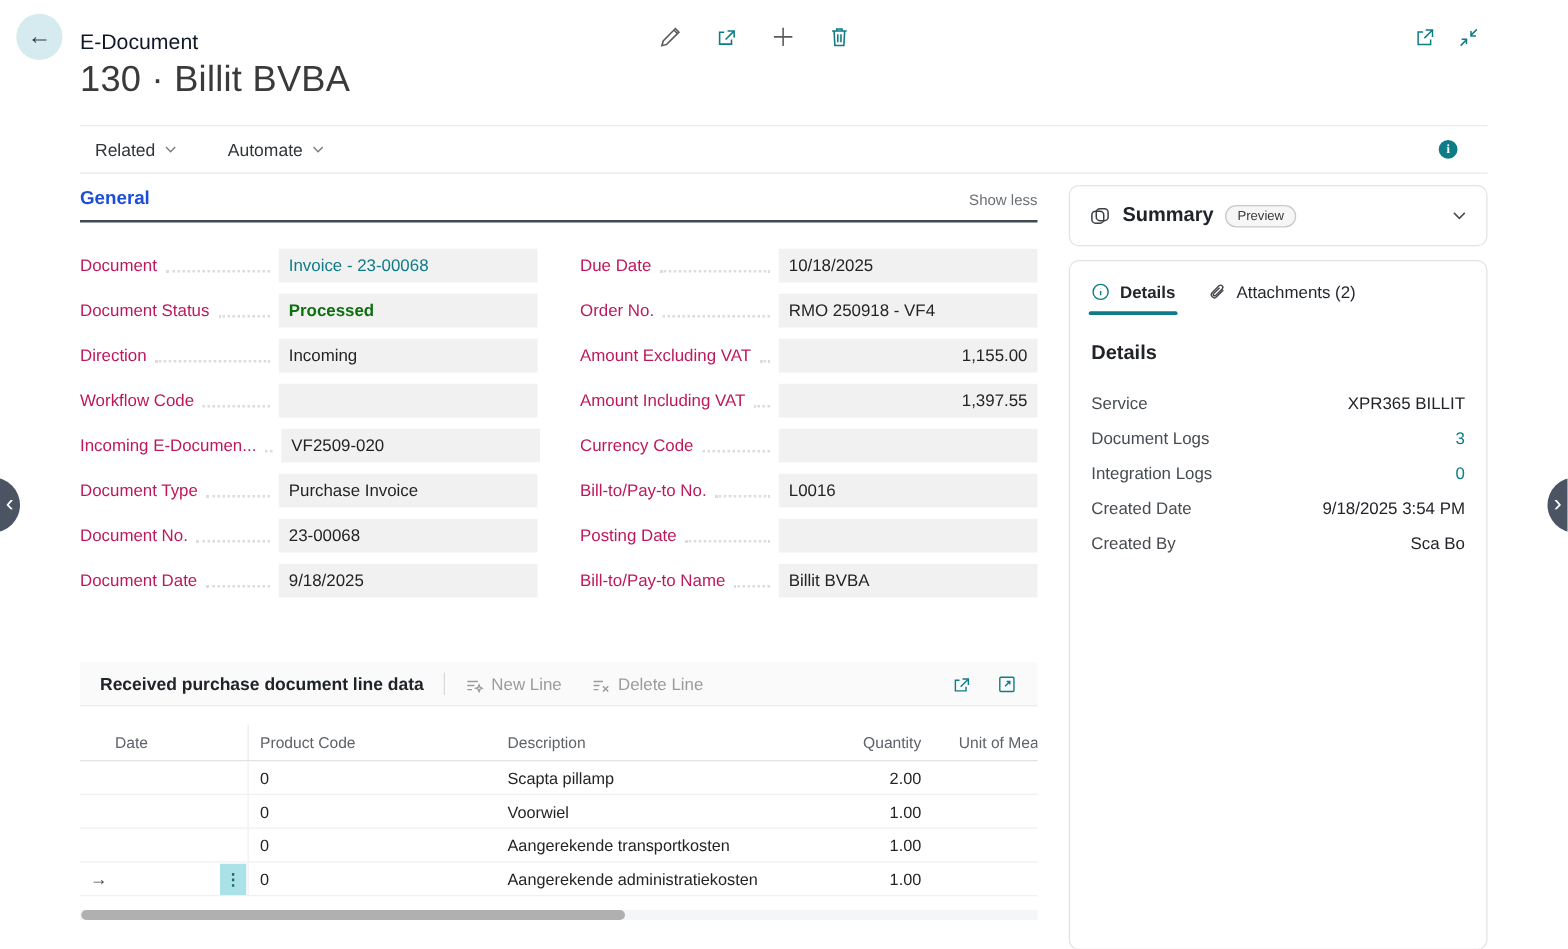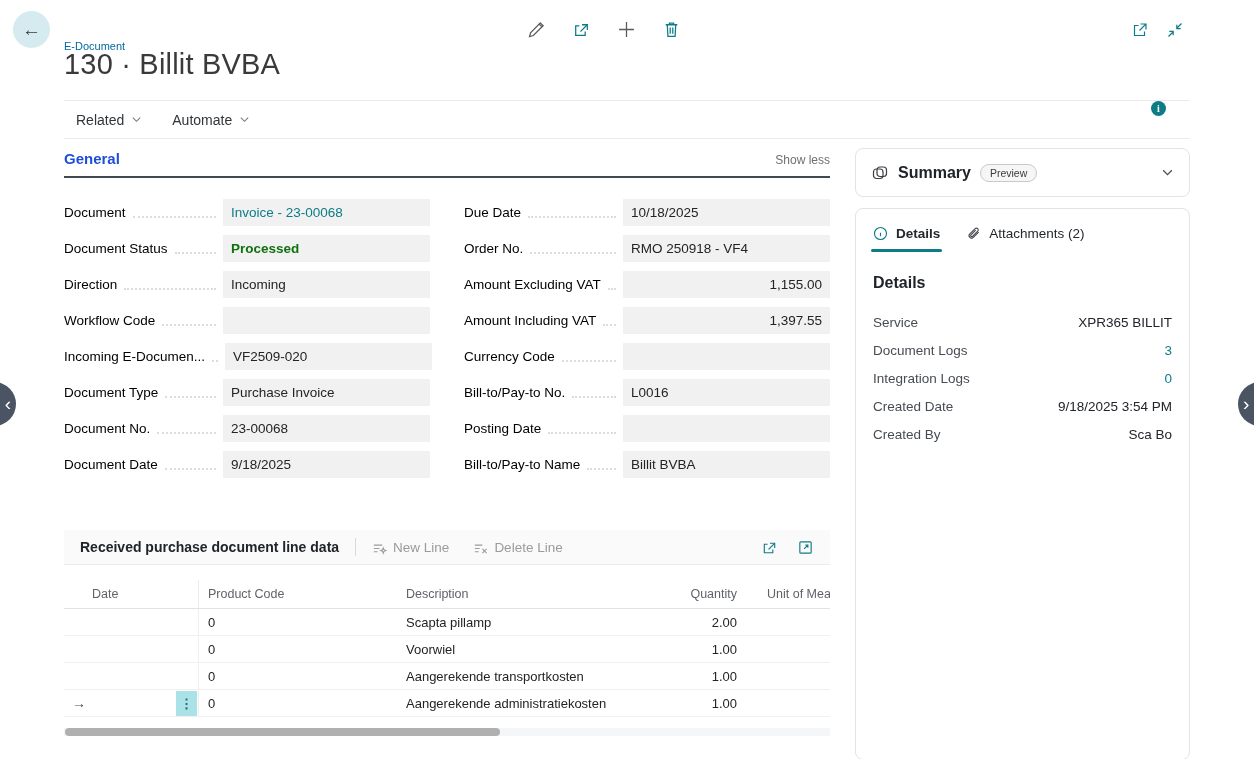--- a/index.html
+++ b/index.html
@@ -7,48 +7,48 @@
   body {
     position:relative; overflow:hidden; background:#ffffff;
     font-family:"Liberation Sans", sans-serif; color:#252423; font-size:13.5px;
   }
   svg { display:block; }
 
   
   .back-btn { position:absolute; left:13px; top:11px; width:37px; height:37px; border-radius:50%;
     background:#d5ebef; color:#2c3a44; display:flex; align-items:center; justify-content:center;
     font-size:19px; cursor:pointer; }
-  .breadcrumb { position:absolute; left:64px; top:40px; font-size:11px; color:#0369a1; }
+  .breadcrumb { position:absolute; left:64px; top:24px; font-size:17px; color:#0f172a; }
   .top-actions-center { position:absolute; left:527px; top:20px; display:flex; gap:26px; align-items:center; }
   .top-actions-right { position:absolute; right:70px; top:21px; display:flex; gap:17px; align-items:center; }
   .icon-btn { cursor:pointer; }
   .gray-ic { color:#5a5a5a; }
   .teal-ic { color:#0d7c87; }
   .page-title { position:absolute; left:64px; top:48px; font-size:29px; font-weight:300; color:#3a3a3a; letter-spacing:.2px; }
 
   
   .ribbon { position:absolute; left:64px; top:100px; width:1126px; height:39px;
     border-top:1px solid #eaeaea; border-bottom:1px solid #eaeaea;
-    display:flex; padding:0 12px; }
+    display:flex; align-items:center; padding:0 12px;gap:10px; }
   .menu { display:flex; align-items:center; gap:7px; margin-right:30px; font-size:14px; color:#30353a; cursor:pointer; }
   .menu .chev { color:#7a7a7a; }
   .info-dot { margin-left:auto; margin-right:12px; width:15px; height:15px; border-radius:50%;
     background:#0d7c87; color:#fff; font-size:10px; font-weight:bold; font-family:"Liberation Serif",serif;
     display:flex; align-items:center; justify-content:center; cursor:pointer; }
 
   
   .main { position:absolute; left:64px; top:150px; width:766px; }
   .section-head { display:flex; align-items:flex-end; border-bottom:2px solid #404a55; padding-bottom:9px; }
   .section-head h2 { font-size:15px; font-weight:bold; color:#1d4ed8; }
   .show-less { margin-left:auto; font-size:12px; color:#6c7075; cursor:pointer; }
 
   .fields { display:flex; gap:34px; margin-top:21px; }
   .fcol { display:flex; flex-direction:column; gap:9px; width:366px; }
   .field { display:flex; align-items:center; height:27px; }
-  .flabel { color:#000000; white-space:nowrap; }
+  .flabel { color:#be185d; white-space:nowrap; }
   .leader { flex:1; border-bottom:2px dotted #dcdcdc; margin:0 7px; transform:translateY(4px); min-width:6px; }
   .fvalue { width:207px; min-width:207px; height:27px; line-height:27px; background:#f1f1f1;
     padding:0 8px; overflow:hidden; white-space:nowrap; cursor:text; }
   .val-link { color:#0d7c87; cursor:pointer; }
   .val-status { color:#0e700e; font-weight:bold; }
   .num { text-align:right; }
 
   
   .lines-part { position:absolute; left:64px; top:530px; width:766px; }
   .part-header { height:35px; background:#fafafa; border-bottom:1px solid #ececec;

